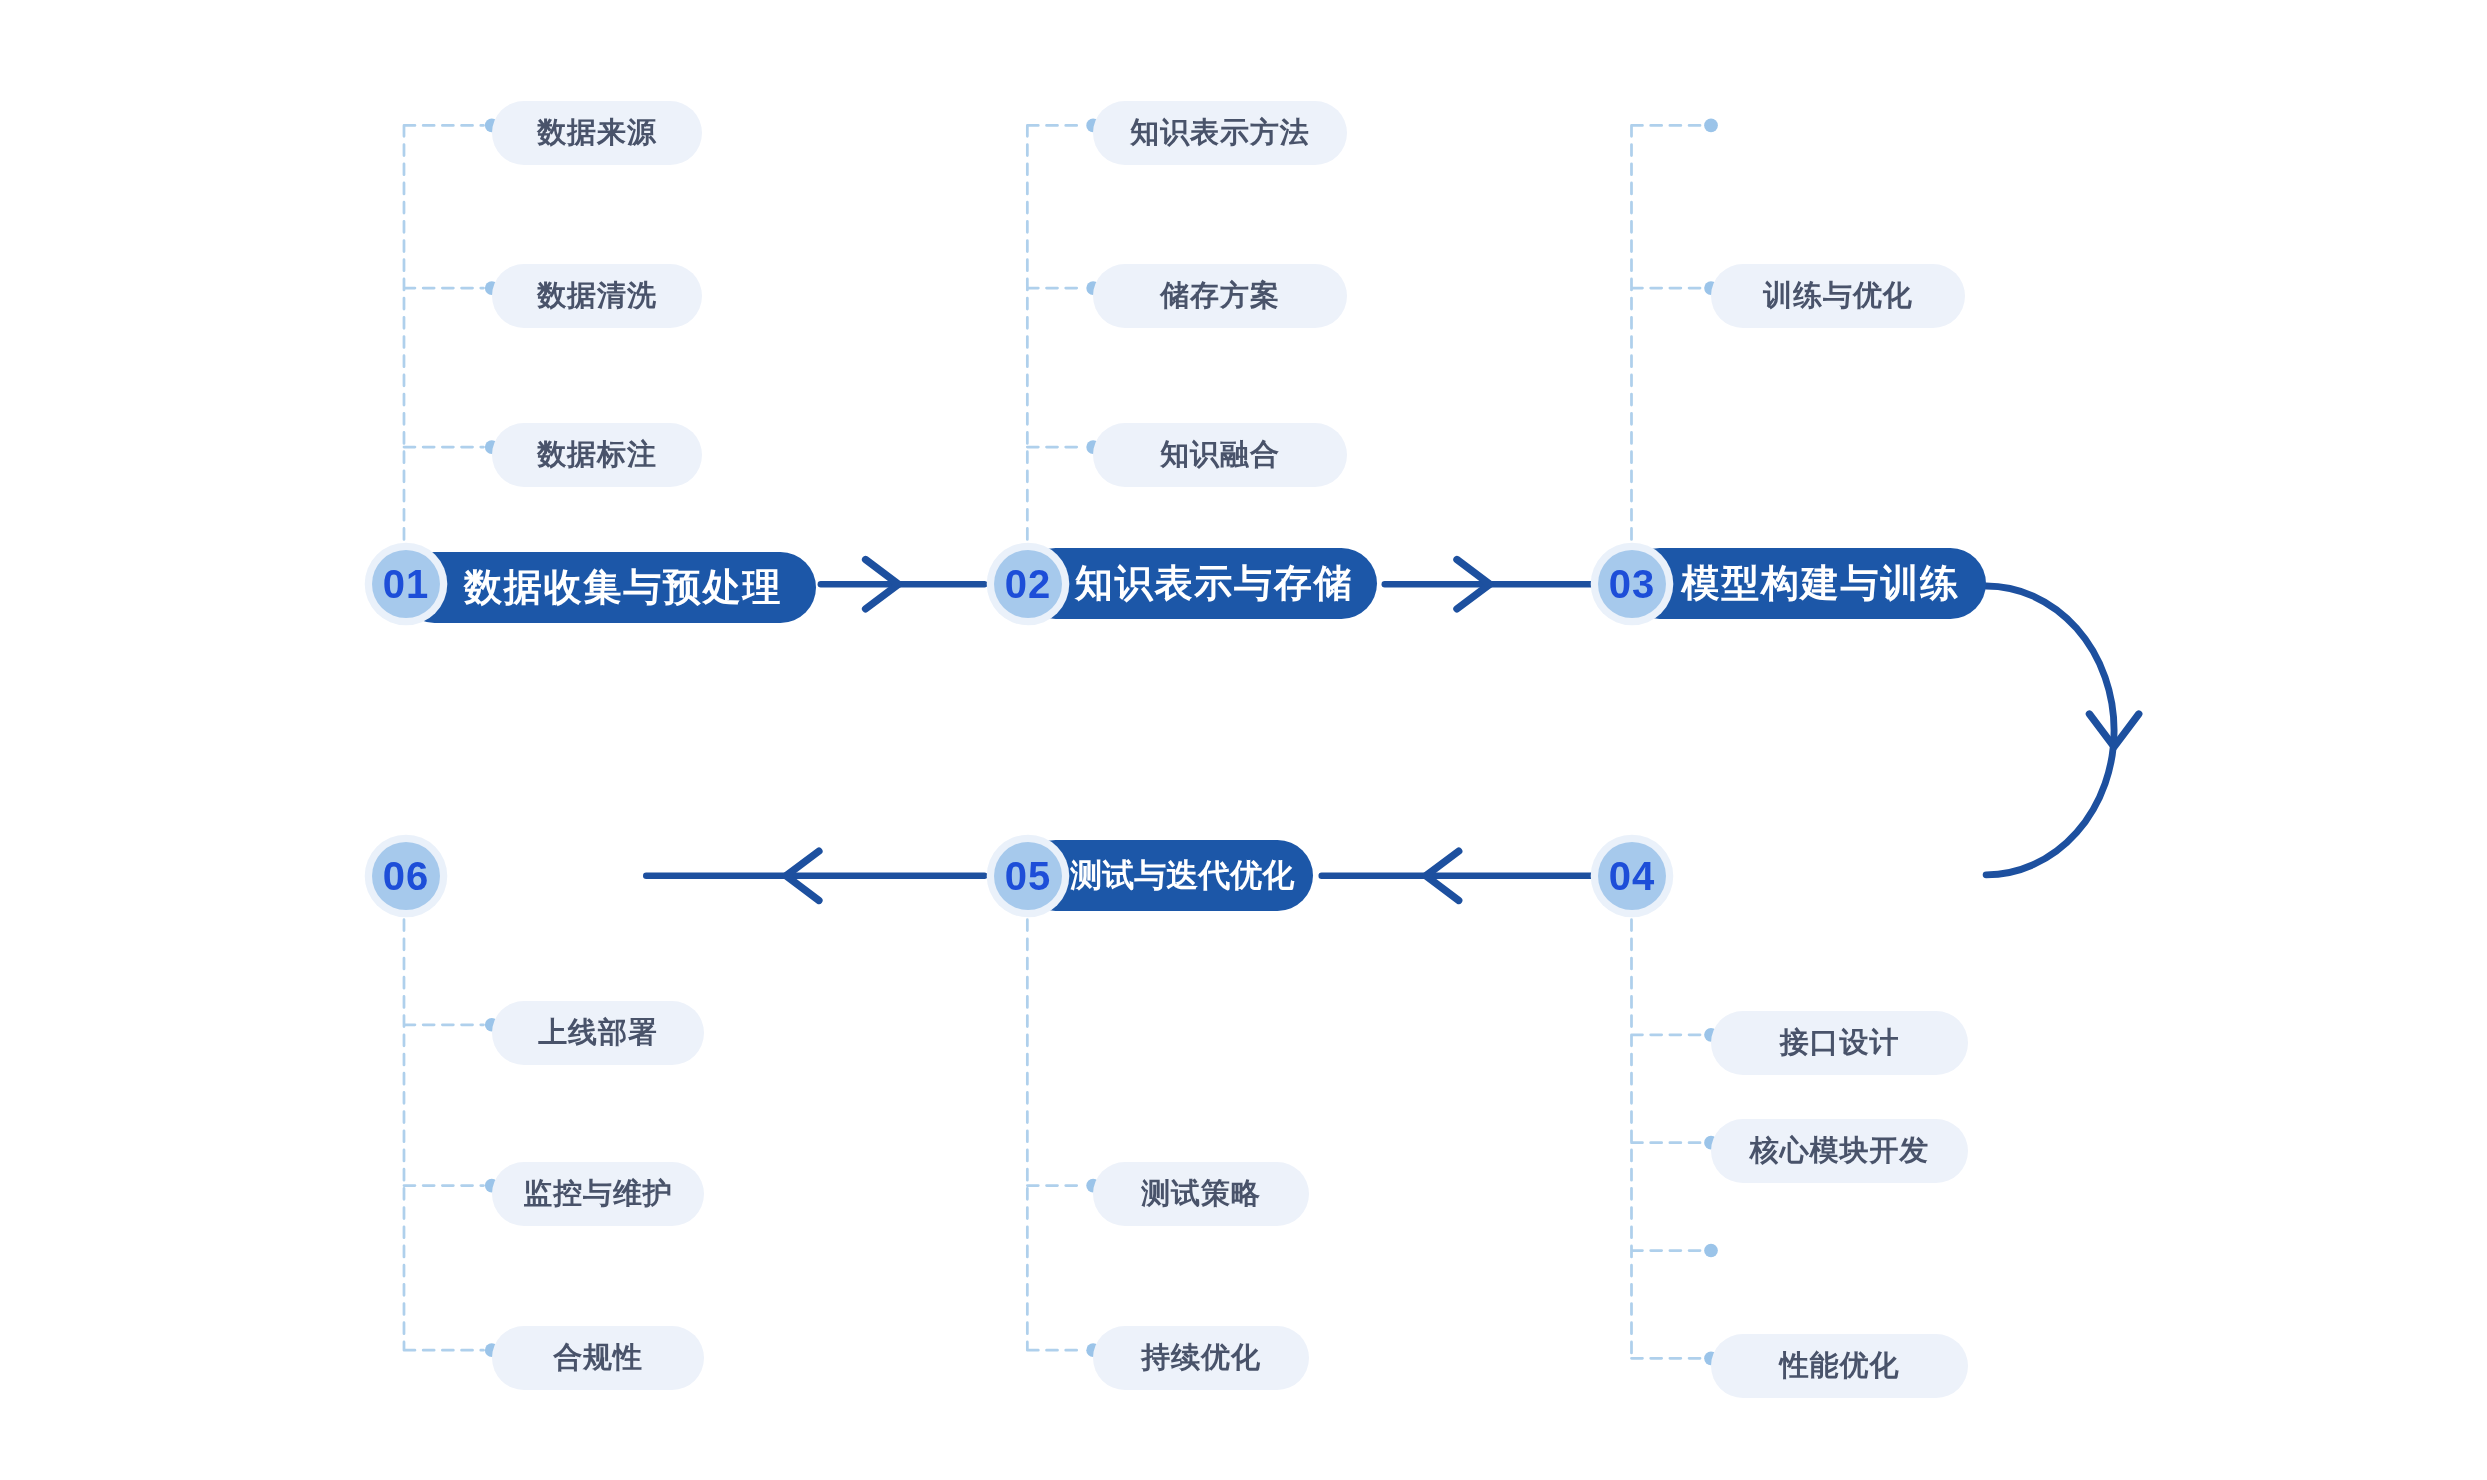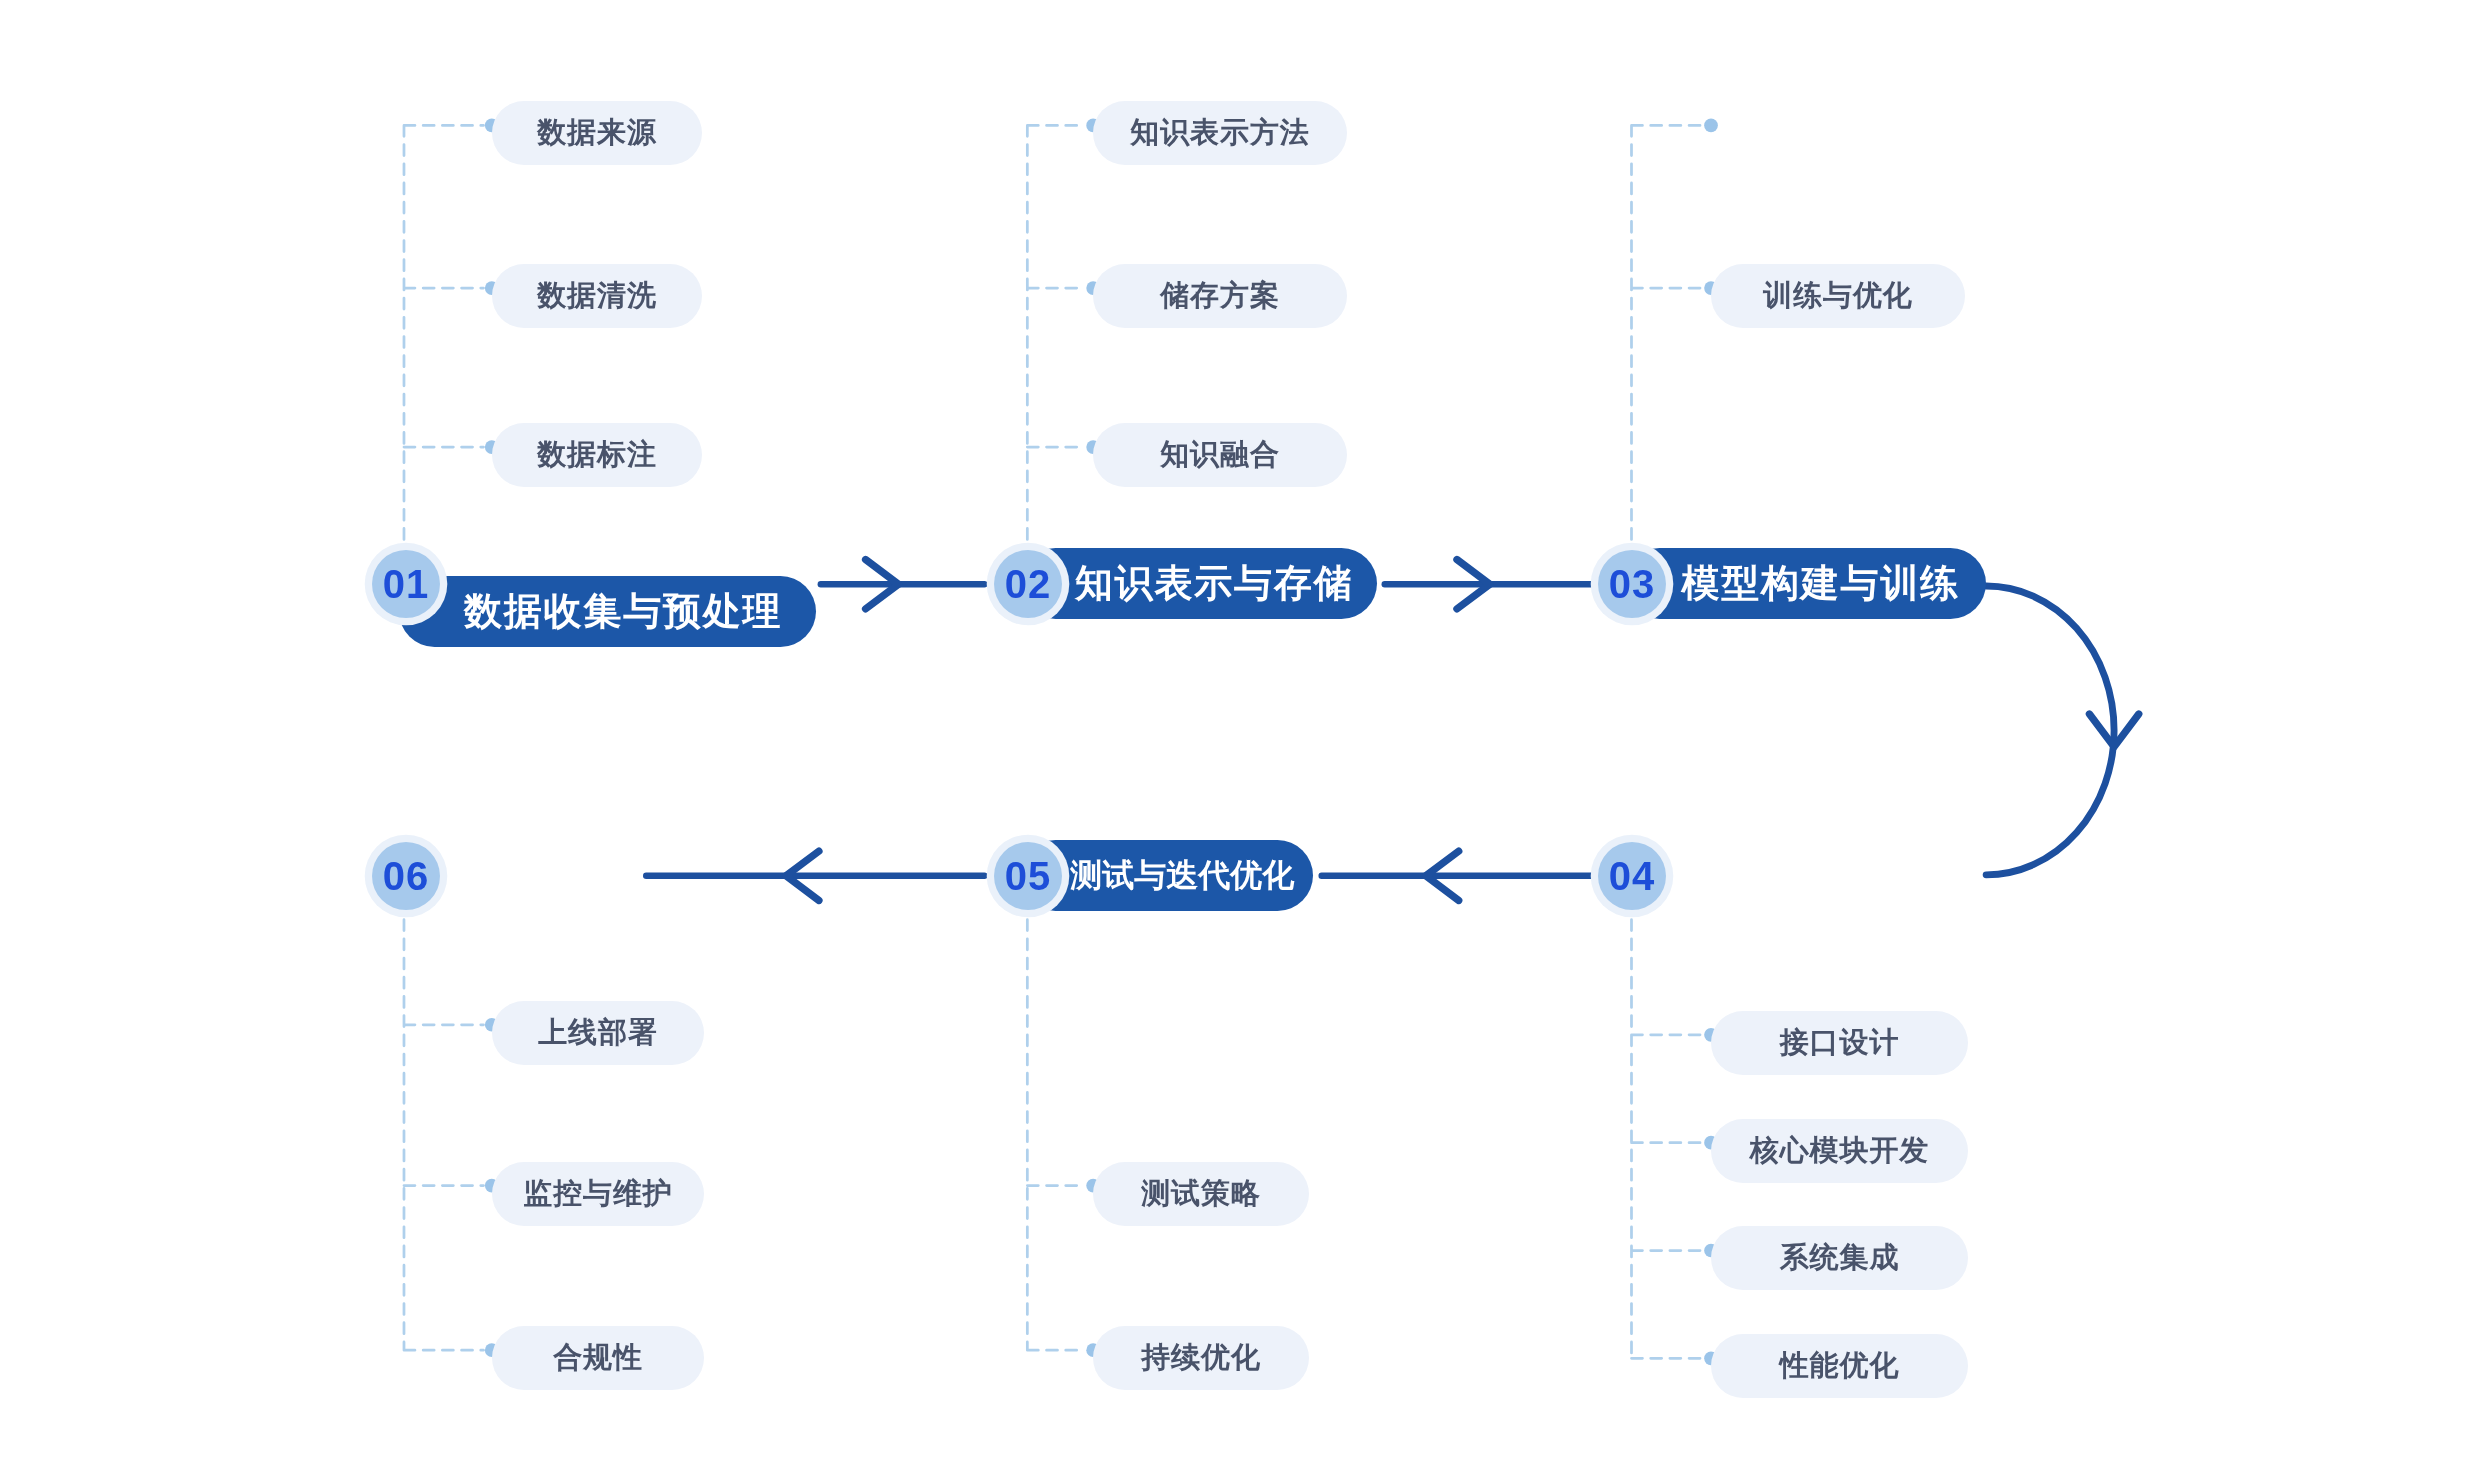--- a/index.html
+++ b/index.html
@@ -27,21 +27,21 @@
   .wire-arc{stroke:var(--line-blue);stroke-width:7.5;fill:none;stroke-linecap:round;}
 
   .node-pill{
     position:absolute;height:71px;border-radius:36px;background:var(--node-blue);
     display:flex;align-items:center;justify-content:center;
     padding-left:46px;padding-right:14.6px;z-index:2;
   }
   .node-title{
     color:#ffffff;font-size:38px;font-weight:700;letter-spacing:1.8px;white-space:nowrap;
   }
-  .np-01{left:399px;top:576px;width:417px;}
+  .np-01{left:399px;top:552px;width:417px;}
   .np-02{left:1020px;top:548px;width:357px;}
   .np-03{left:1624px;top:548px;width:362px;}
   .np-04{left:1624px;top:840px;width:362px;}
   .np-05{left:1020px;top:840px;width:293px;}
   .np-06{left:399px;top:840px;width:239px;}
   .np-05 .node-title{font-size:32px;letter-spacing:0;}
   .np-06 .node-title{font-size:35px;letter-spacing:0;}
 
   .node-badge{
     position:absolute;width:68px;height:68px;border-radius:50%;
@@ -169,21 +169,20 @@
   <div class="sub-pill" style="left:492px;top:415px;width:210px">数据标注</div>
 
   <div class="sub-pill" style="left:1093px;top:93px;width:254px">知识表示方法</div>
   <div class="sub-pill" style="left:1093px;top:256px;width:254px">储存方案</div>
   <div class="sub-pill" style="left:1093px;top:415px;width:254px">知识融合</div>
 
   <div class="sub-pill" style="left:1711px;top:256px;width:254px">训练与优化</div>
 
   <div class="sub-pill" style="left:1711px;top:1003px;width:257px">接口设计</div>
   <div class="sub-pill" style="left:1711px;top:1111px;width:257px">核心模块开发</div>
-  <div class="sub-pill" style="left:1711px;top:1218px;width:257px">系统集成</div>
   <div class="sub-pill" style="left:1711px;top:1326px;width:257px">性能优化</div>
 
   <div class="sub-pill" style="left:1093px;top:1154px;width:216px">测试策略</div>
   <div class="sub-pill" style="left:1093px;top:1318px;width:216px">持续优化</div>
 
   <div class="sub-pill" style="left:492px;top:993px;width:212px">上线部署</div>
   <div class="sub-pill" style="left:492px;top:1154px;width:212px">监控与维护</div>
   <div class="sub-pill" style="left:492px;top:1318px;width:212px">合规性</div>
 
 </div>

